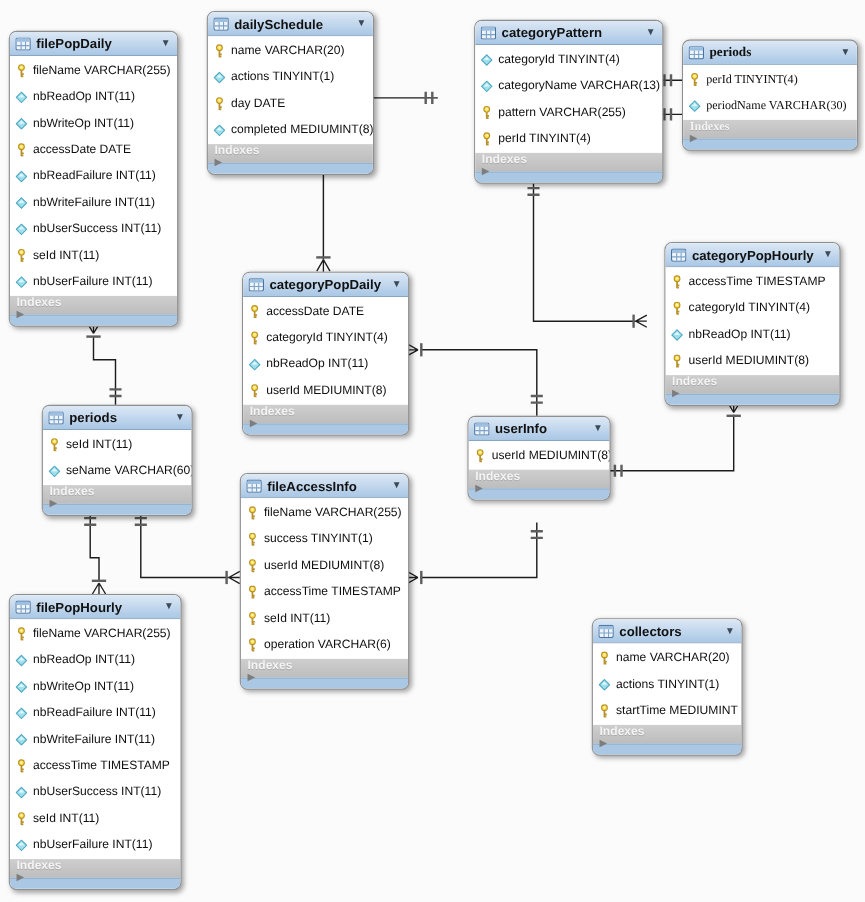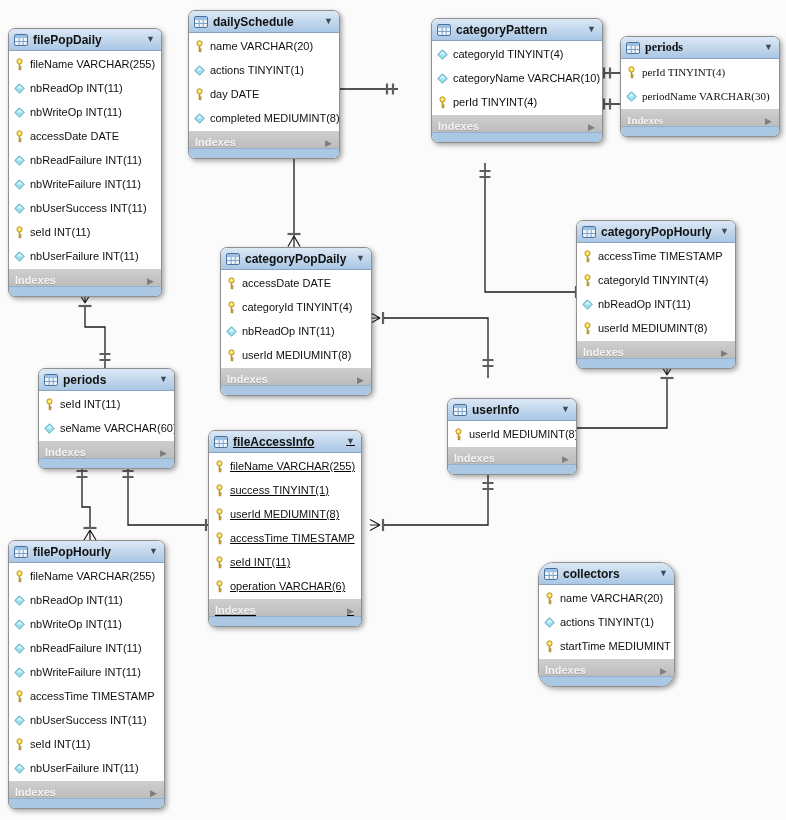--- a/index.html
+++ b/index.html
@@ -24,23 +24,24 @@
     background:linear-gradient(#dce8f5,#a9c7e5);
     border-bottom:1px solid #8aa5c2;
   }
   .tbl-title{font-size:12px;font-weight:bold;color:#111;flex:1;white-space:nowrap;}
   .collapse-arrow{font-size:9px;color:#3c4a58;line-height:1;}
   .tbl-rows{background:#fff;padding:1px 0;}
   .tbl-row{display:flex;align-items:center;gap:5px;height:24px;padding:0 4px 0 5px;}
   .col-text{font-size:11px;color:#0f0f0f;white-space:nowrap;}
   .row-icon{flex:0 0 auto;display:inline-flex;}
   .tbl-footer{
-    display:flex;align-items:flex-end;justify-content:space-between;
+    display:flex;align-items:flex-start;justify-content:space-between;
     height:17px;padding:0 7px 0 6px;
     background:linear-gradient(#cecece,#bdbdbd);
+    flex-direction:column;
   }
   .footer-label{font-size:11px;font-weight:bold;color:#f4f4f4;text-shadow:0 1px 0 rgba(0,0,0,.15);}
   .footer-arrow{font-size:9px;color:#7d7d7d;line-height:1;}
   .tbl-bottom{
     height:9px;background:#aac8e4;border-top:1px solid #93b1cd;
   }
 </style>
 </head>
 <body>
 
@@ -326,21 +327,32 @@
         <span class="col-text">categoryId TINYINT(4)</span>
       </div>
           <div class="tbl-row">
 
         <span class="row-icon">
           <svg width="11" height="11" viewBox="0 0 11 11">
             <polygon points="5.5,0.8 10.2,5.5 5.5,10.2 0.8,5.5" fill="#9fe0ef" stroke="#4fa8bf" stroke-width="1"></polygon>
             <polygon points="5.5,2.6 8.2,5.3 5.5,5.6 2.8,5.3" fill="#dff5fa"></polygon>
           </svg>
         </span>
-        <span class="col-text">categoryName VARCHAR(10)</span>
+        <span class="col-text">categoryName VARCHAR(13)</span>
+      </div>
+          <div class="tbl-row">
+        <span class="row-icon">
+          <svg width="11" height="13" viewBox="0 0 11 13">
+            <circle cx="5.5" cy="3.4" r="2.6" fill="#ffe14a" stroke="#b8912a" stroke-width="1"></circle>
+            <circle cx="5.5" cy="3.2" r="1" fill="#fff7c9"></circle>
+            <path d="M5.5,6 V12 M5.5,9.4 H7.6 M5.5,11.4 H7.2" stroke="#b8912a" stroke-width="1.6" fill="none"></path>
+          </svg>
+        </span>
+
+        <span class="col-text">pattern VARCHAR(255)</span>
       </div>
           <div class="tbl-row">
         <span class="row-icon">
           <svg width="11" height="13" viewBox="0 0 11 13">
             <circle cx="5.5" cy="3.4" r="2.6" fill="#ffe14a" stroke="#b8912a" stroke-width="1"></circle>
             <circle cx="5.5" cy="3.2" r="1" fill="#fff7c9"></circle>
             <path d="M5.5,6 V12 M5.5,9.4 H7.6 M5.5,11.4 H7.2" stroke="#b8912a" stroke-width="1.6" fill="none"></path>
           </svg>
         </span>
 
@@ -452,21 +464,21 @@
 
         <span class="col-text">userId MEDIUMINT(8)</span>
       </div>
         </div>
     <div class="tbl-footer">
       <span class="footer-label">Indexes</span>
       <span class="footer-arrow">▶</span>
     </div>
     <div class="tbl-bottom"></div>
   </div>
-      <div class="db-table" style="left: 576px; top: 220px; width: 158px;">
+      <div class="db-table" style="left: 604px; top: 220px; width: 158px;">
     <div class="tbl-header">
       <span class="row-icon">
         <svg width="14" height="12" viewBox="0 0 14 12">
           <rect x="0.5" y="0.5" width="13" height="11" rx="1.5" fill="#eef4fa" stroke="#4a72a0"></rect>
           <rect x="1" y="1" width="12" height="3" fill="#9dbfe0"></rect>
           <path d="M1,7.5 H13 M5.2,4 V11 M9.2,4 V11" stroke="#7ea3c8" stroke-width="1" fill="none"></path>
         </svg>
       </span>
       <span class="tbl-title">categoryPopHourly</span>
       <span class="collapse-arrow">▼</span>
@@ -558,21 +570,21 @@
         </span>
         <span class="col-text">seName VARCHAR(60)</span>
       </div>
         </div>
     <div class="tbl-footer">
       <span class="footer-label">Indexes</span>
       <span class="footer-arrow">▶</span>
     </div>
     <div class="tbl-bottom"></div>
   </div>
-      <div class="db-table" style="left: 447px; top: 378px; width: 128px; margin-top: 20px;">
+      <div class="db-table" style="left: 425px; top: 378px; width: 128px;">
     <div class="tbl-header">
       <span class="row-icon">
         <svg width="14" height="12" viewBox="0 0 14 12">
           <rect x="0.5" y="0.5" width="13" height="11" rx="1.5" fill="#eef4fa" stroke="#4a72a0"></rect>
           <rect x="1" y="1" width="12" height="3" fill="#9dbfe0"></rect>
           <path d="M1,7.5 H13 M5.2,4 V11 M9.2,4 V11" stroke="#7ea3c8" stroke-width="1" fill="none"></path>
         </svg>
       </span>
       <span class="tbl-title">userInfo</span>
       <span class="collapse-arrow">▼</span>
@@ -590,21 +602,21 @@
 
         <span class="col-text">userId MEDIUMINT(8)</span>
       </div>
         </div>
     <div class="tbl-footer">
       <span class="footer-label">Indexes</span>
       <span class="footer-arrow">▶</span>
     </div>
     <div class="tbl-bottom"></div>
   </div>
-      <div class="db-table" style="left: 208px; top: 430px; width: 152px; text-decoration: underline;">
+      <div class="db-table" style="left: 218px; top: 430px; width: 152px;">
     <div class="tbl-header">
       <span class="row-icon">
         <svg width="14" height="12" viewBox="0 0 14 12">
           <rect x="0.5" y="0.5" width="13" height="11" rx="1.5" fill="#eef4fa" stroke="#4a72a0"></rect>
           <rect x="1" y="1" width="12" height="3" fill="#9dbfe0"></rect>
           <path d="M1,7.5 H13 M5.2,4 V11 M9.2,4 V11" stroke="#7ea3c8" stroke-width="1" fill="none"></path>
         </svg>
       </span>
       <span class="tbl-title">fileAccessInfo</span>
       <span class="collapse-arrow">▼</span>
@@ -791,21 +803,21 @@
         </span>
         <span class="col-text">nbUserFailure INT(11)</span>
       </div>
         </div>
     <div class="tbl-footer">
       <span class="footer-label">Indexes</span>
       <span class="footer-arrow">▶</span>
     </div>
     <div class="tbl-bottom"></div>
   </div>
-      <div class="db-table" style="left: 538px; top: 562px; width: 135px; border-radius: 15px;">
+      <div class="db-table" style="left: 538px; top: 562px; width: 135px;">
     <div class="tbl-header">
       <span class="row-icon">
         <svg width="14" height="12" viewBox="0 0 14 12">
           <rect x="0.5" y="0.5" width="13" height="11" rx="1.5" fill="#eef4fa" stroke="#4a72a0"></rect>
           <rect x="1" y="1" width="12" height="3" fill="#9dbfe0"></rect>
           <path d="M1,7.5 H13 M5.2,4 V11 M9.2,4 V11" stroke="#7ea3c8" stroke-width="1" fill="none"></path>
         </svg>
       </span>
       <span class="tbl-title">collectors</span>
       <span class="collapse-arrow">▼</span>

